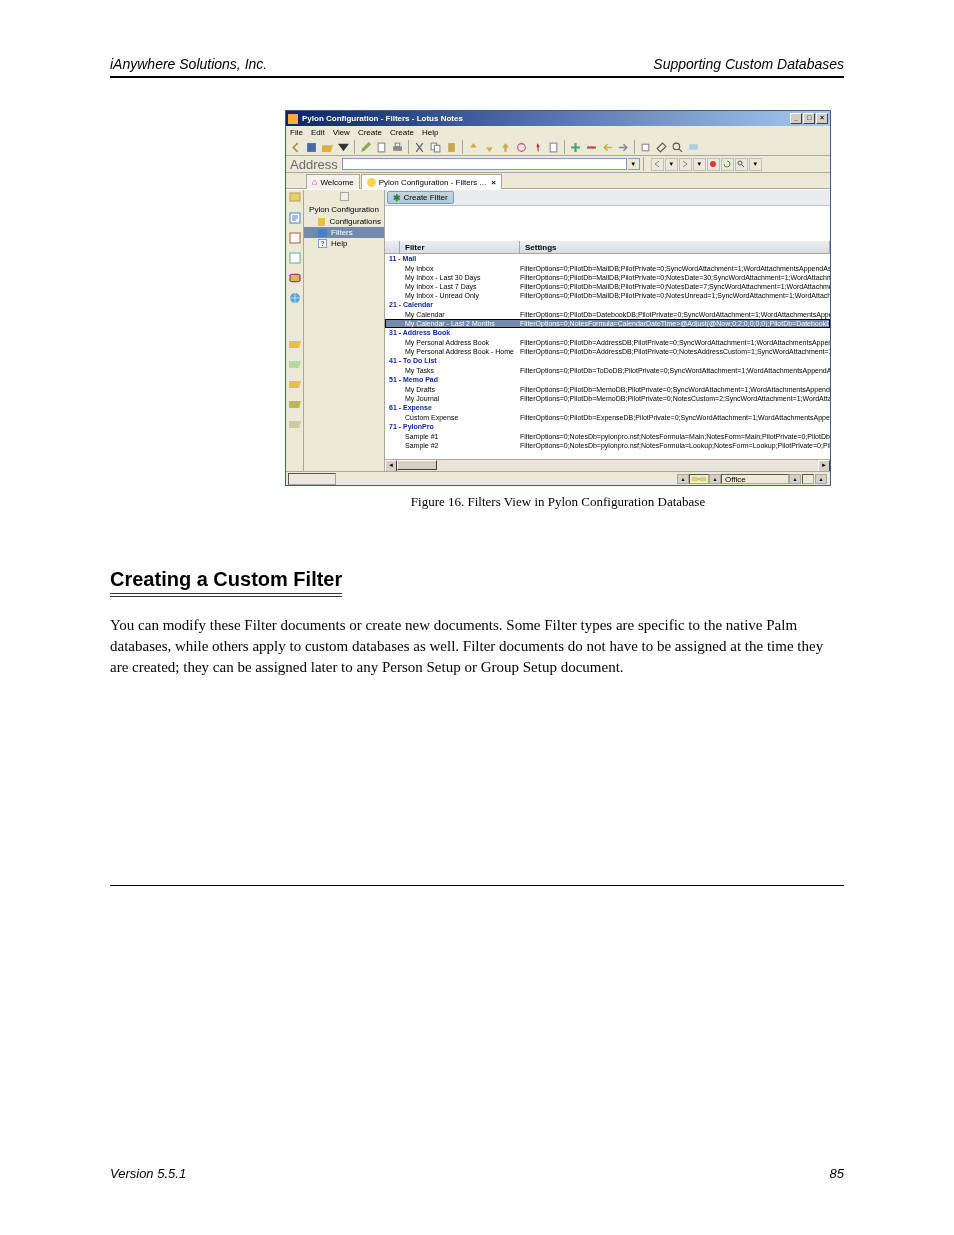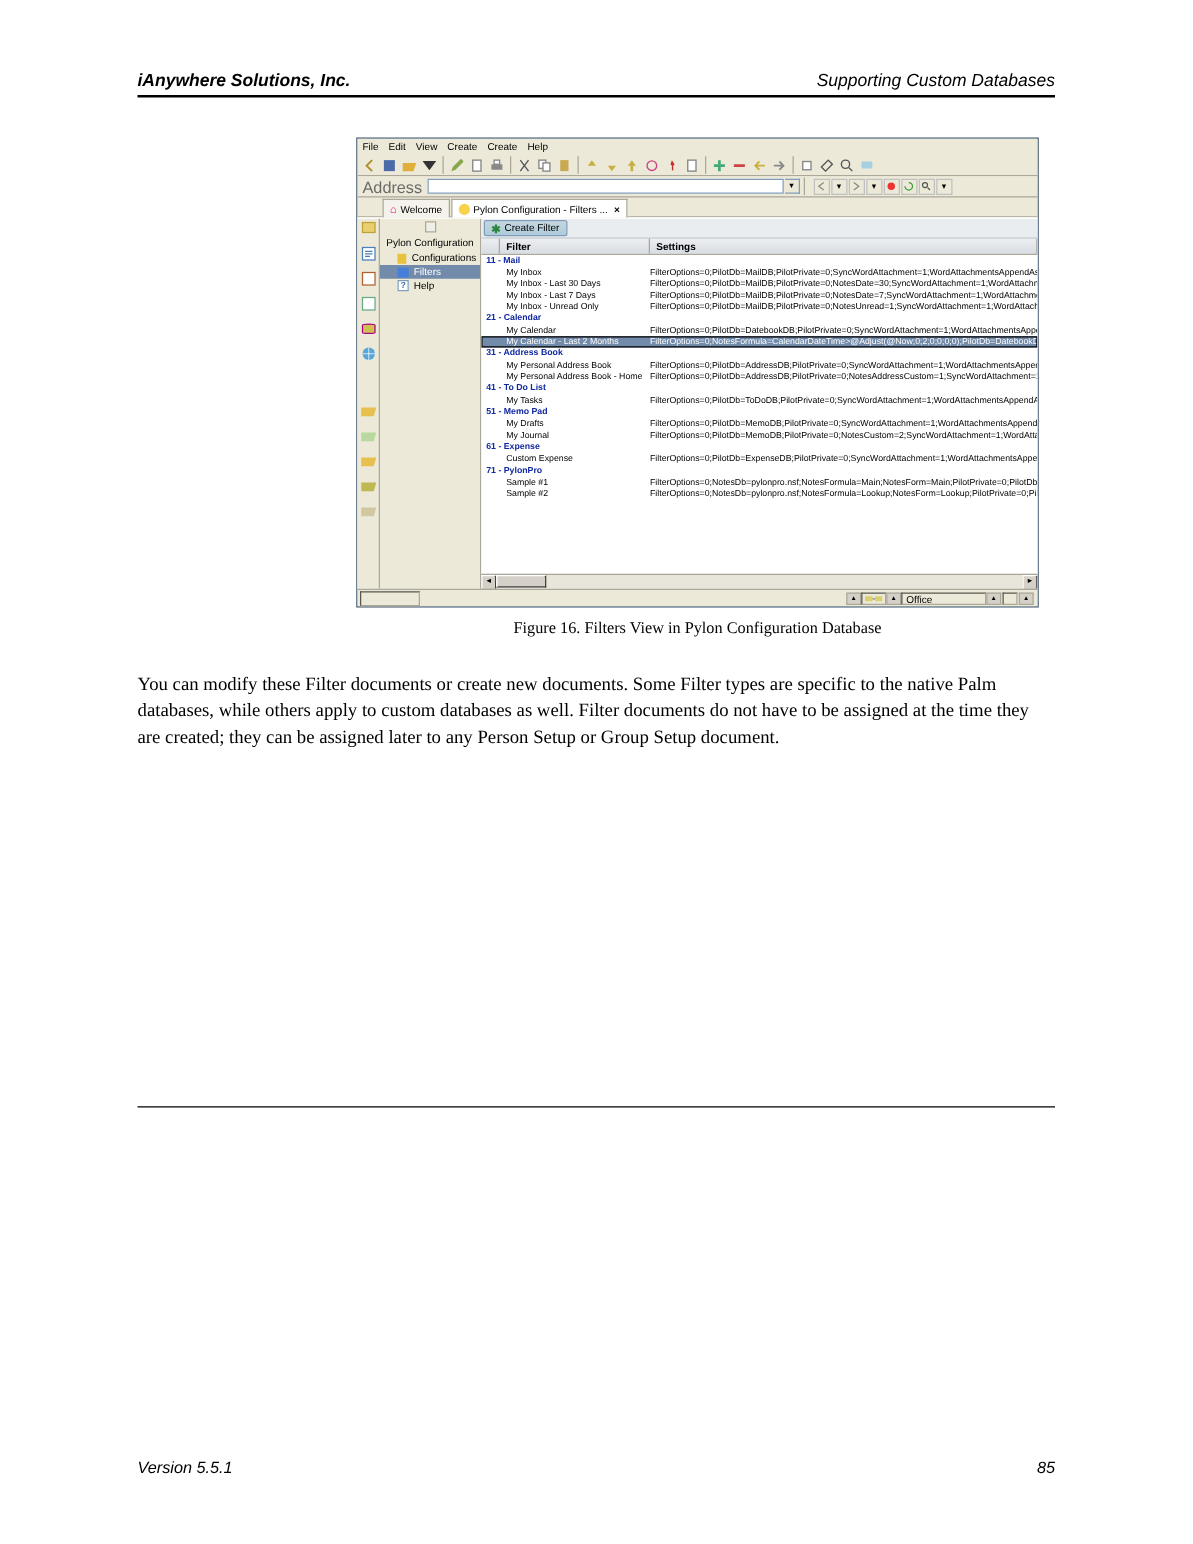--- a/index.html
+++ b/index.html
@@ -13,21 +13,21 @@
   }
   .page {
     padding: 56px 110px 40px 110px;
   }
   .header-row, .footer-row {
     display: flex;
     justify-content: space-between;
     font-family: Arial, Helvetica, sans-serif;
     font-size: 14px;
   }
-  .header-row .left { font-style: italic; font-weight: bold; }
+  .header-row .left { font-style: italic; font-weight: normal; }
   .header-row .right { font-style: italic; }
   .hr-thick { border: none; border-top: 2px solid #000; margin: 4px 0 32px 0; }
   .body-text { font-size: 15px; line-height: 1.4; margin-bottom: 18px; }
   .figure-wrap { margin: 10px 0 28px 175px; }
   .lotus-win {
     width: 546px;
     height: 376px;
     border: 1px solid #435a7a;
     background: #ece9d8;
     font-family: "MS Sans Serif", Tahoma, Arial, sans-serif;
@@ -121,21 +121,21 @@
   .create-btn {
     margin-left: 2px; height: 13px; padding: 0 5px;
     display:flex; align-items:center; gap:3px;
     background: linear-gradient(#c5d7e0,#aecbd9);
     border: 1px solid #7f9db9; border-radius: 2px;
     font-size: 8px;
   }
   .create-btn .plus { color:#29853a; font-weight:bold; font-size:9px; }
   .col-head {
     display:flex; background: linear-gradient(#eceef1,#d8dde3);
-    border-bottom: 1px solid #aca899; height: 13px;
+    border-bottom: 1px solid #aca899; height: 13px; margin-top: 35px;
   }
   .col-head div { border-right: 1px solid #aca899; padding: 0 5px; font-weight:bold; font-size:8px; line-height:13px; }
   .col-head .c1 { width: 15px; }
   .col-head .c2 { width: 120px; }
   .col-head .c3 { flex:1; }
 
   .datarows { flex:1; background:#fff; font-size:7px; overflow:hidden; position:relative; }
   .group { color:#1028a0; font-weight:bold; padding: 0 0 0 4px; line-height:10px; }
   .row { display:flex; padding-left: 20px; line-height:9px; height:9px; white-space:nowrap; }
   .row .rlabel { width: 115px; color:#000; }
@@ -179,20 +179,29 @@
   <div class="header-row">
     <div class="left">iAnywhere Solutions, Inc.</div>
     <div class="right">Supporting Custom Databases</div>
   </div>
   <hr class="hr-thick">
 
 
   <div class="figure-wrap">
     <div class="lotus-win">
 
+      <div class="titlebar">
+        <div class="app-icon"></div>
+        <div class="title-text">Pylon Configuration - Filters - Lotus Notes</div>
+        <div class="winbtns">
+          <div class="winbtn">_</div>
+          <div class="winbtn">□</div>
+          <div class="winbtn">×</div>
+        </div>
+      </div>
 
       <div class="menubar">
         <span>File</span>
         <span>Edit</span>
         <span>View</span>
         <span>Create</span>
         <span>Create</span>
         <span>Help</span>
       </div>
 
@@ -542,20 +551,21 @@
           <div class="dd">▴</div>
         </div>
       </div>
 
     </div>
     <p style="text-align:center; font-size:13px; margin-top:8px; width:546px;">
       <span class="b" style="font-weight:normal">Figure 16.</span><span> Filters View in Pylon Configuration Database</span>
     </p>
   </div>
 
+  <h2 class="section">Creating a Custom Filter</h2>
   <p class="body-text">You can modify these Filter documents or create new documents. Some Filter types are specific to the native Palm databases, while others apply to custom databases as well. Filter documents do not have to be assigned at the time they are created; they can be assigned later to any Person Setup or Group Setup document.</p>
 
   <div style="height:1px"></div>
 </div>
 
 <div style="position:absolute; bottom:54px; left:110px; right:110px;">
   <hr class="footer-hr">
   <div class="footer-row">
     <div class="ver">Version 5.5.1</div>
     <div class="pg">85</div>

